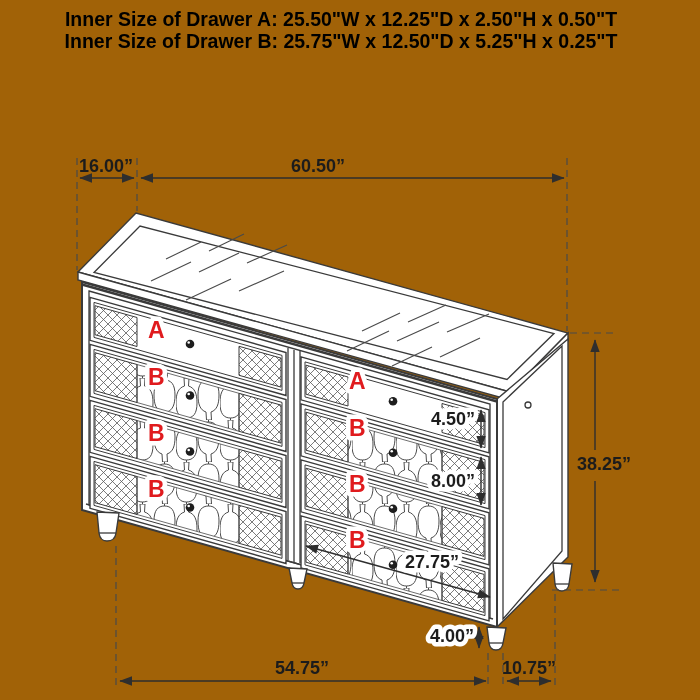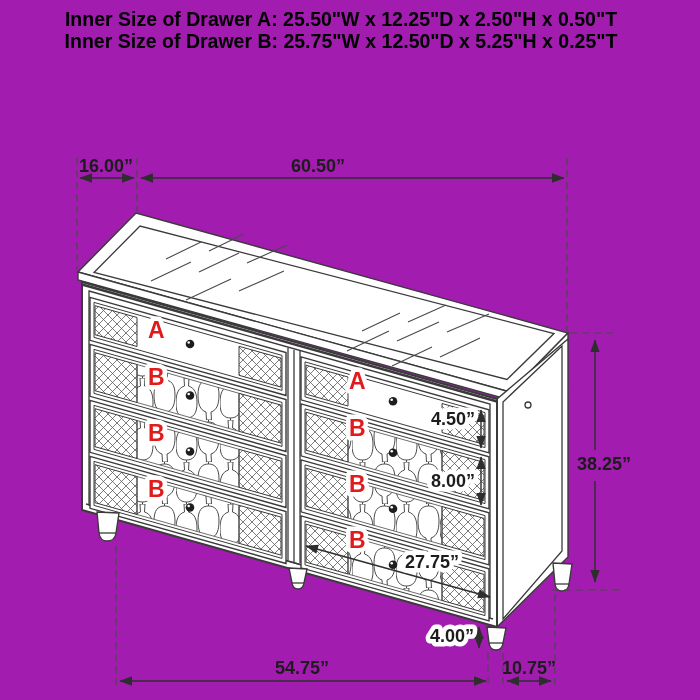--- a/index.html
+++ b/index.html
@@ -1,16 +1,16 @@
 <!DOCTYPE html>
 <html><head>
 <meta charset="utf-8">
 <style>
   html,body{margin:0;padding:0;background:#fff;}
-  .stage{position:relative;width:700px;height:700px;background:#a21caf;overflow:hidden;}
+  .stage{position:relative;width:700px;height:700px;background:#a16207;overflow:hidden;}
   svg{display:block;}
   text{font-family:"Liberation Sans","DejaVu Sans",sans-serif;font-weight:bold;}
   .title-t{font-size:19.5px;fill:#000;}
   .dim-t{font-size:18px;fill:#1c1c1c;}
   .lbl-t{font-size:23px;}
   .halo{paint-order:stroke;stroke:#ffffff;stroke-width:9px;stroke-linejoin:round;}
   .ln{stroke:#3a3a3a;fill:none;stroke-width:1.3;}
   .lnw{stroke:#3a3a3a;fill:#ffffff;stroke-width:1.4;}
   .thick{stroke:#3a3a3a;stroke-width:2.4;fill:none;}
   .dash{stroke:#4a4a4a;stroke-width:1.2;stroke-dasharray:7 5;fill:none;}

